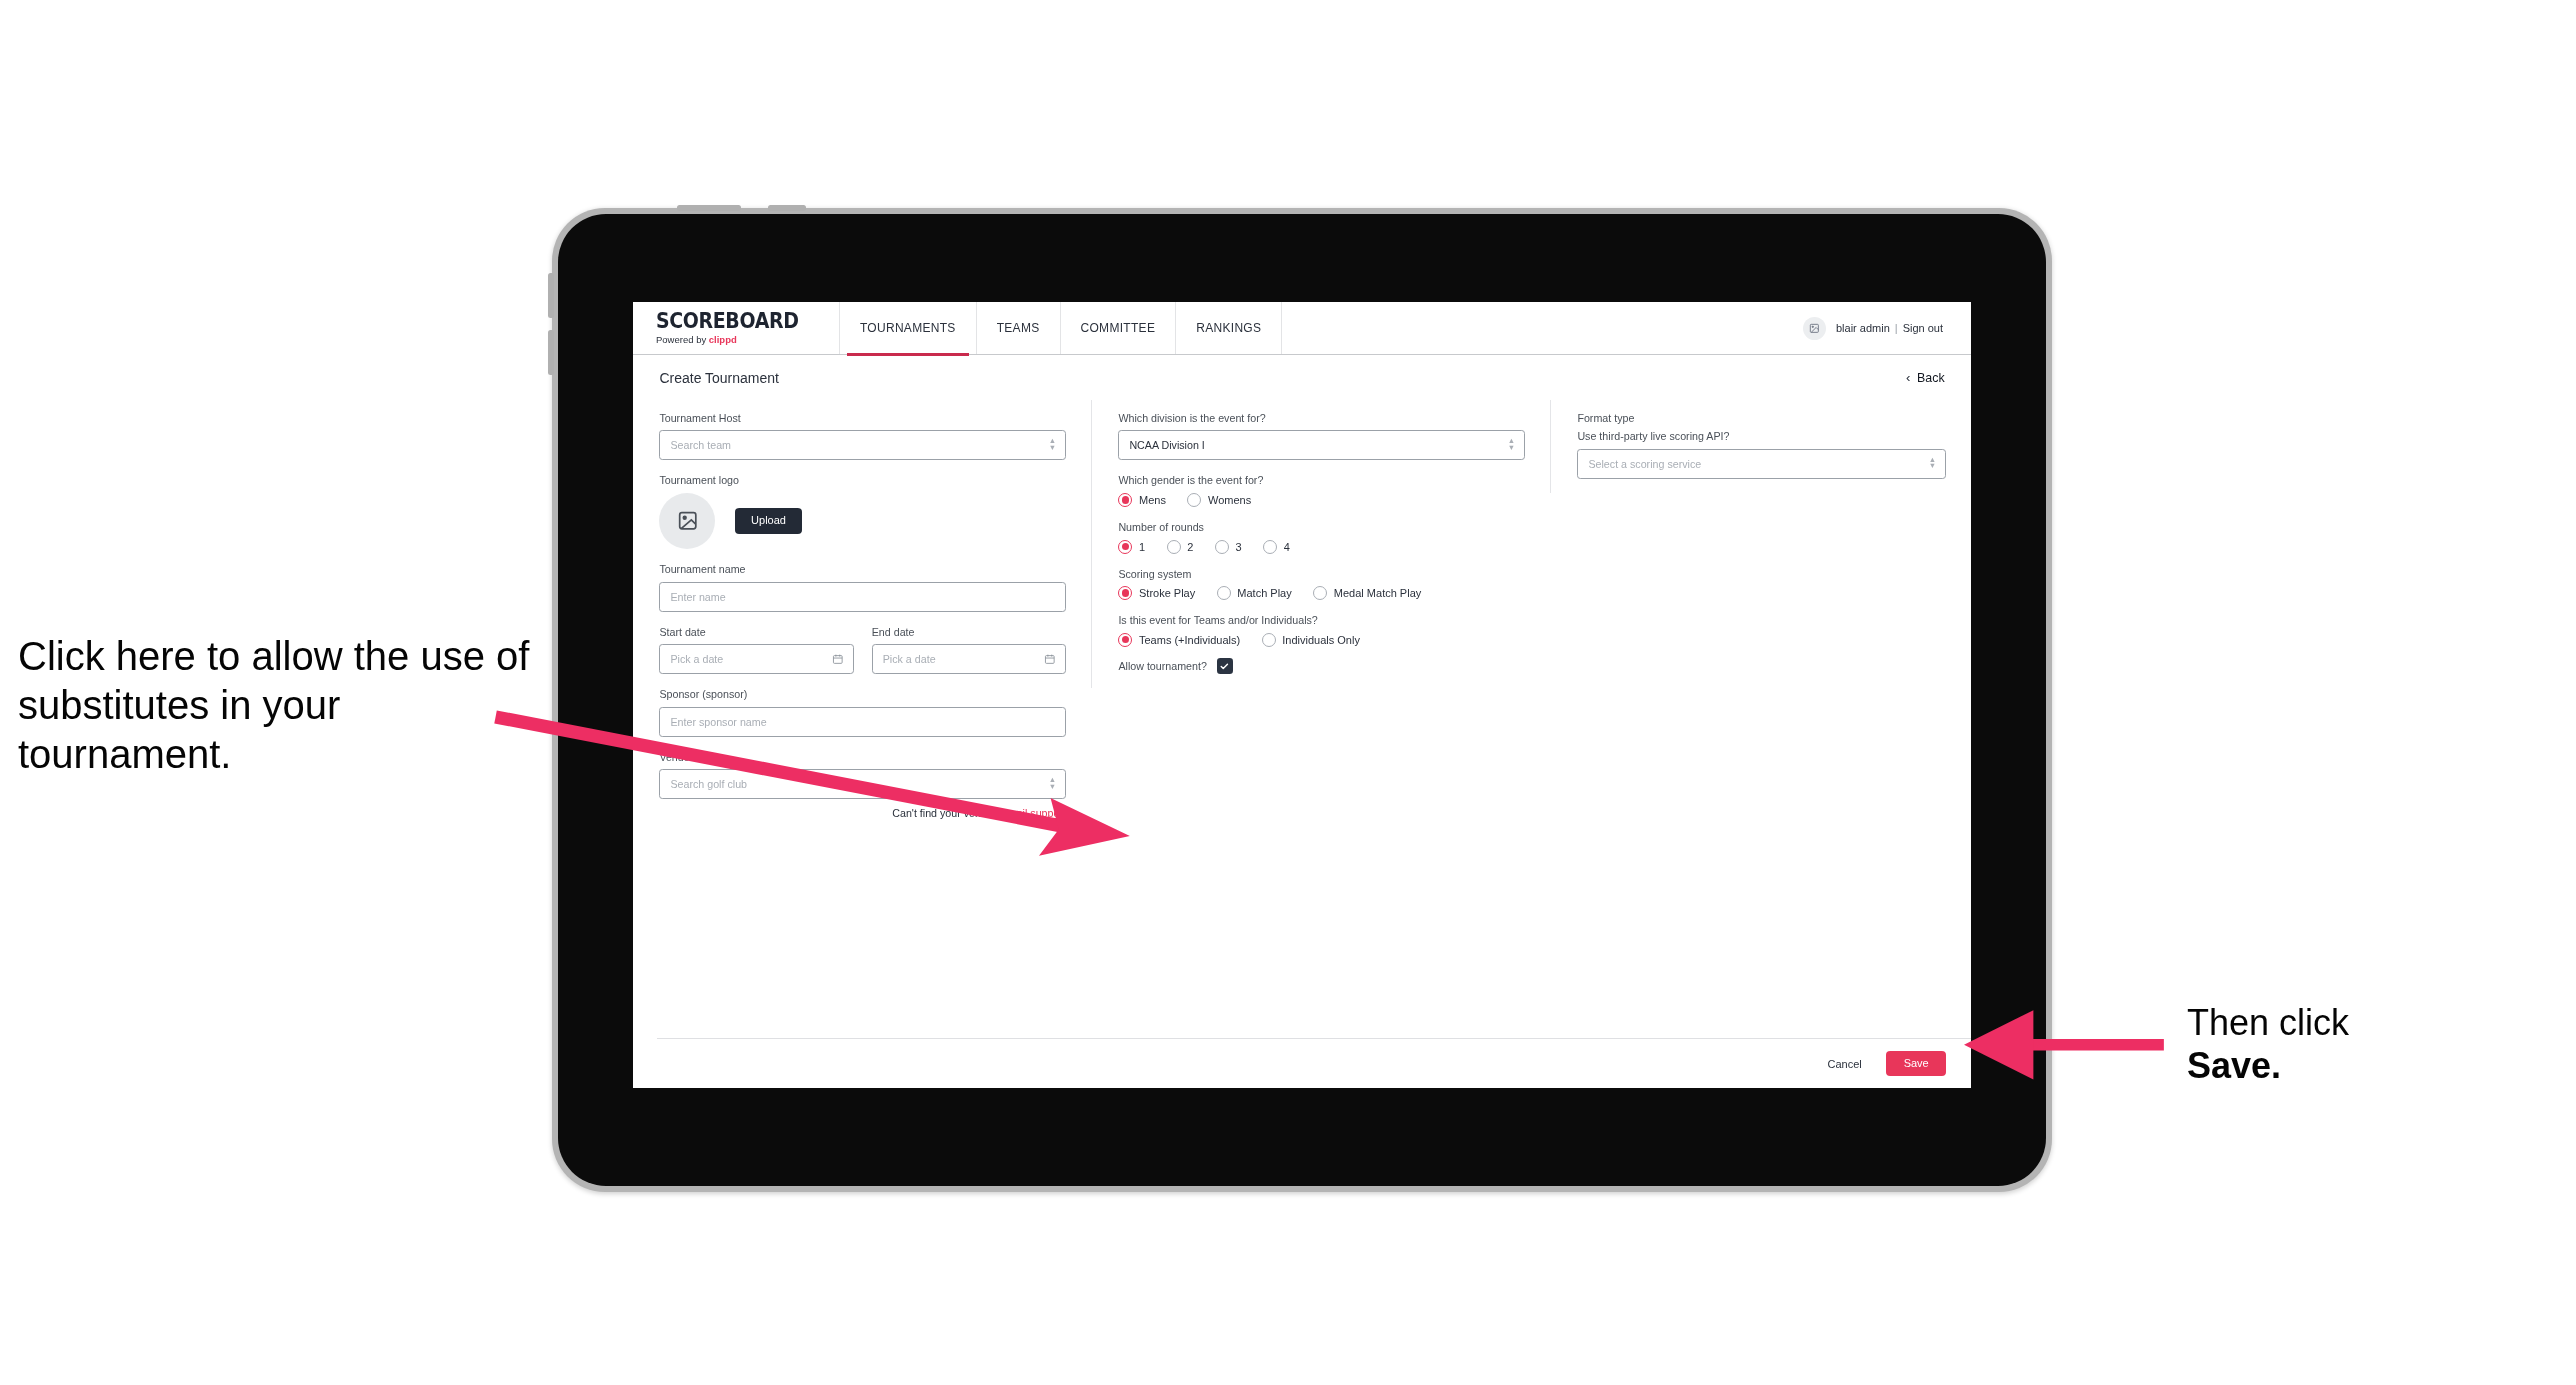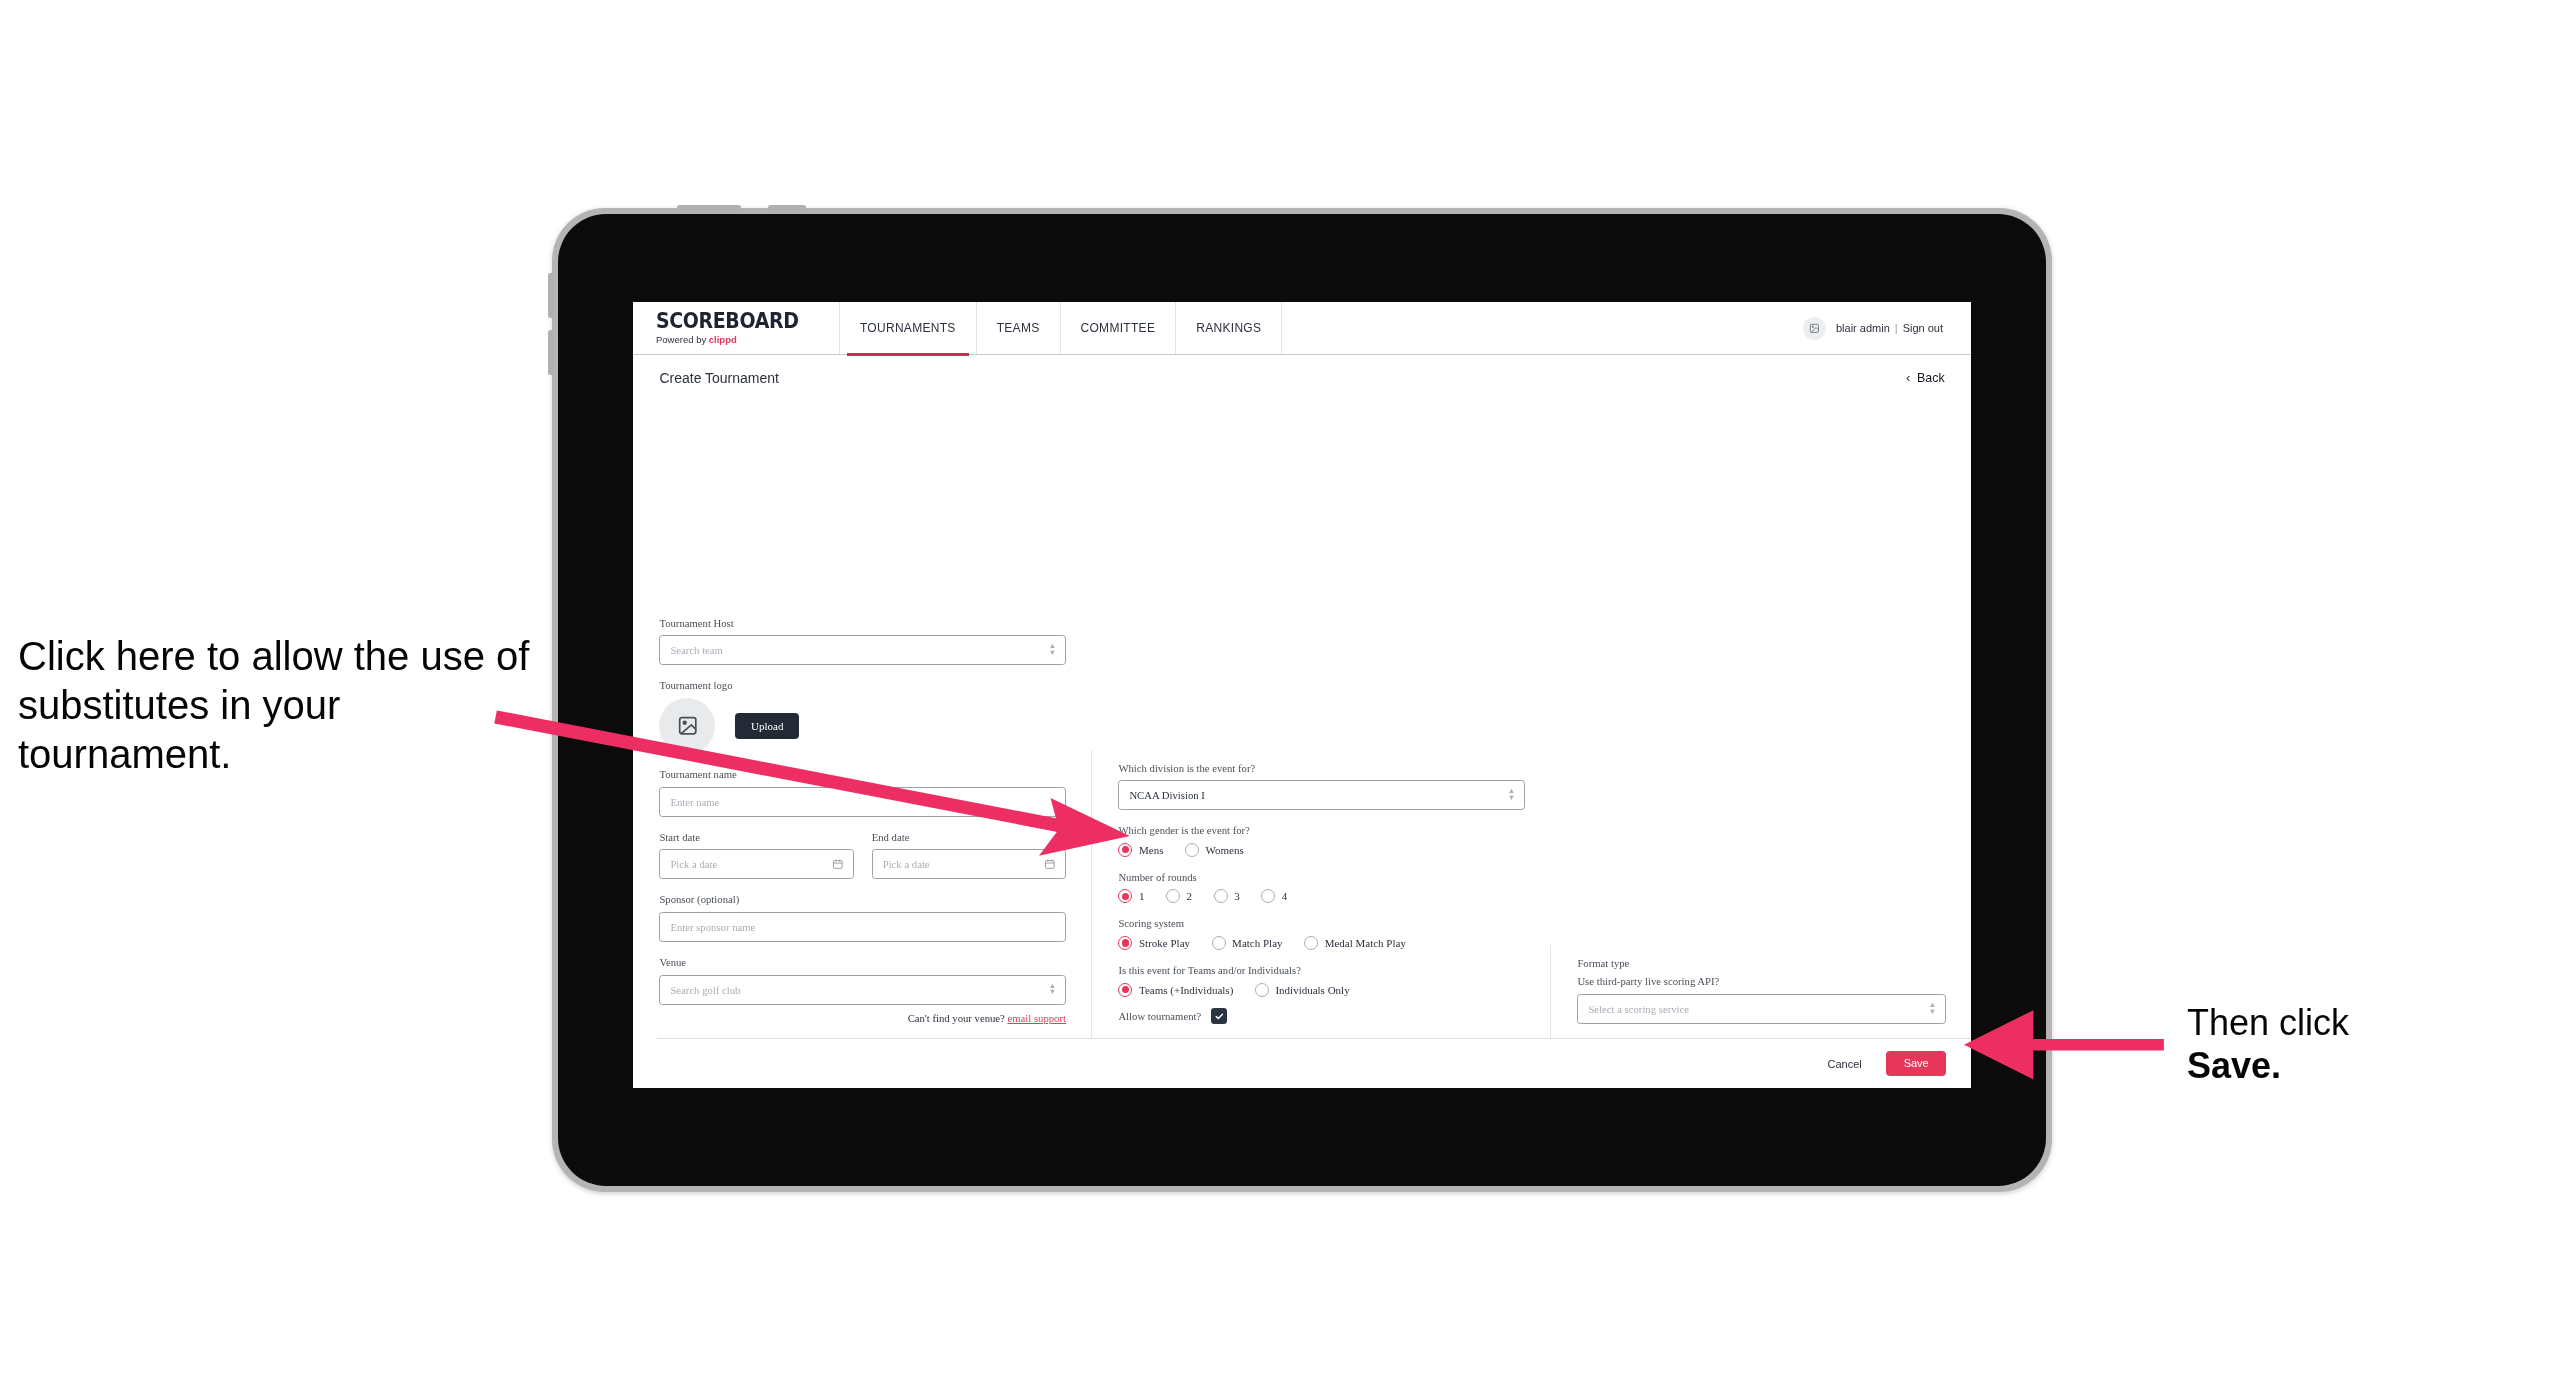--- a/index.html
+++ b/index.html
@@ -164,24 +164,23 @@
     font-size: 12.4px;
     color: #11161f;
     cursor: pointer;
   }
   #back-chevron { font-size: 13.2px; color: #2b313c; line-height: 1; }
 
   
   #form-body {
     flex: 1;
     display: flex;
-    align-items: flex-end;
+    align-items: flex-start;
     padding: 0 0 0 0;
     min-height: 0;
-    font-family: Liberation Serif, serif;
   }
   .form-col {
     padding: 11.6px 25px 0 26.4px;
     box-sizing: border-box;
   }
   #col-left  { width: 458px; }
   #col-mid   { width: 459px; border-left: 0.8px solid #e4e5e8; }
   #col-right { flex: 1;      border-left: 0.8px solid #e4e5e8; }
 
   .field-label {
@@ -510,21 +509,21 @@
             <span class="ph">Pick a date</span>
             <svg class="date-icon" viewBox="0 0 24 24" fill="none" stroke="#8b9199" stroke-width="1.8">
               <rect x="3" y="5" width="18" height="16" rx="2"></rect>
               <path d="M3 10h18M8 3v4M16 3v4"></path>
             </svg>
           </div>
         </div>
       </div>
 
       <div class="field-group">
-        <div class="field-label">Sponsor (optional)</div>
+        <div class="field-label">Sponsor (sponsor)</div>
         <div class="text-input">
           <span class="ph">Enter sponsor name</span>
         </div>
       </div>
 
       <div class="field-group">
         <div class="field-label">Venue</div>
         <div class="text-input">
           <span class="ph">Search golf club</span>
           <span class="sel-caret">

